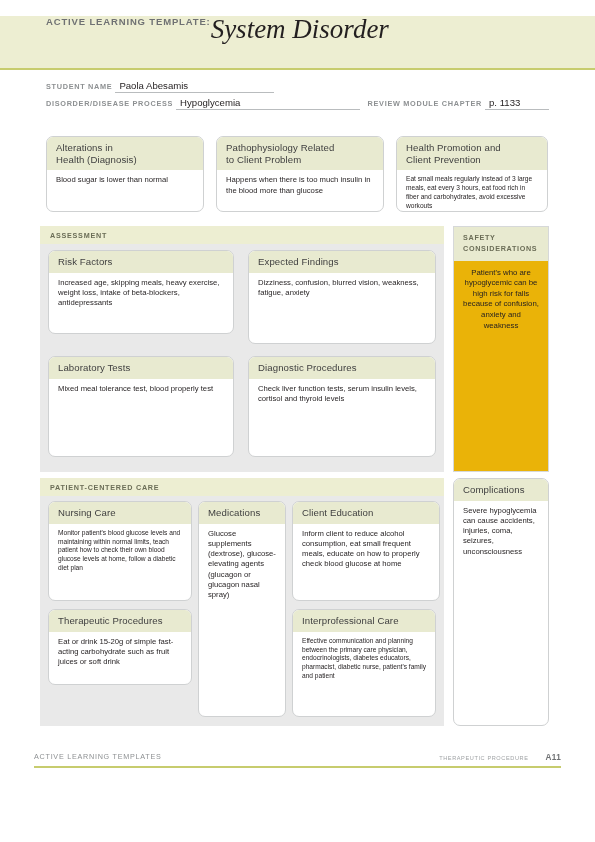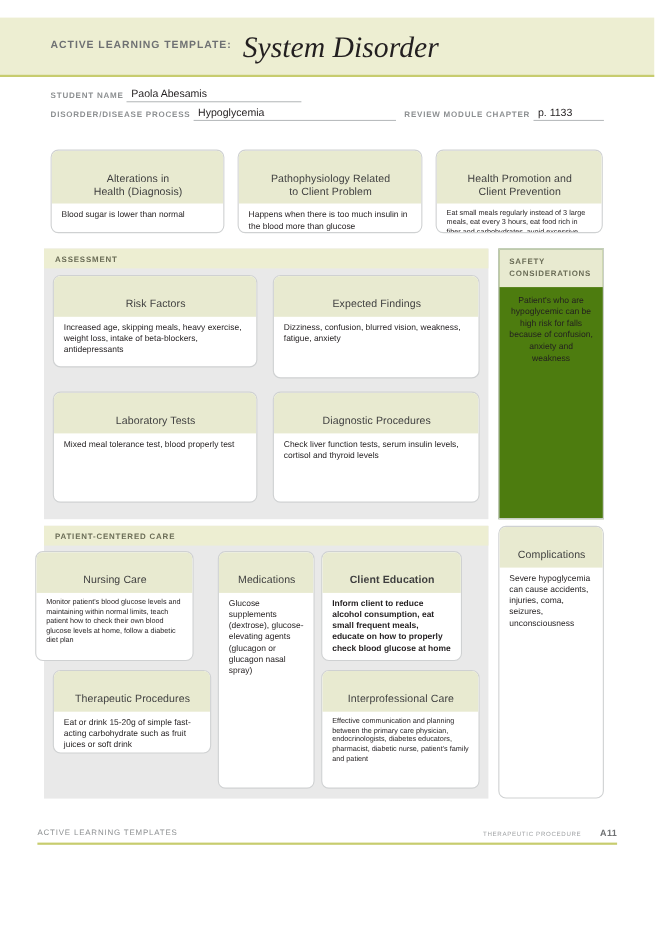--- a/index.html
+++ b/index.html
@@ -38,22 +38,21 @@
     left: 0; bottom: 0;
     width: 100%;
     height: 2px;
     background: #c7cc6e;
   }
   .header-inner {
     position: absolute;
     left: 46px; top: 0;
     height: 54px;
     display: flex;
-    align-items: center;
-    gap: 10px;
+    align-items: flex-start;
     padding-bottom: 9px;
   }
   .alt-label {
     font-size: 9.5px;
     letter-spacing: 0.85px;
     color: #6f7173;
     text-transform: uppercase;
     font-weight: 600;
     padding-bottom: 4px;
     white-space: nowrap;
@@ -108,23 +107,22 @@
   .card {
     position: absolute;
     background: #ffffff;
     border: 0.8px solid #cfd1d2;
     border-radius: 7px;
     box-sizing: border-box;
     overflow: hidden;
   }
   .card-head {
     background: #e8ead0;
-    padding: 20px 8px 5px 9px;
-    box-sizing: border-box;
-    text-align: center;
+    padding: 5px 8px 5px 9px;
+    box-sizing: border-box;
   }
   .card-head-title {
     font-size: 9.6px;
     color: #3f3f3f;
     line-height: 1.22;
     letter-spacing: 0.1px;
   }
   .card-body {
     padding: 5px 8px 6px 9px;
     font-size: 7.7px;
@@ -152,21 +150,21 @@
     letter-spacing: 0.75px;
     color: #6b6d57;
     text-transform: uppercase;
     padding: 5px 0 0 10px;
     display: block;
   }
 
   
   .safety-card {
     position: absolute;
-    background: #4d7c0f;
+    background: #eab308;
     border: 0.8px solid #d6d8d9;
     box-sizing: border-box;
   }
   .safety-head {
     background: #e8ead0;
     padding: 6px 8px 6px 9px;
   }
   .safety-head-label {
     font-size: 7.2px;
     font-weight: 700;
@@ -310,42 +308,42 @@
     </div>
     <div class="safety-body">Patient's who are hypoglycemic can be high risk for falls because of confusion, anxiety and weakness</div>
   </div>
 
   <div class="panel" style="left:40px; top:478px; width:404px; height:248px;">
     <div class="panel-head" style="height:18px;">
       <span class="panel-head-label">PATIENT-CENTERED CARE</span>
     </div>
   </div>
 
-  <div class="card" style="left:32px; top:501px; width:144px; height:100px;">
+  <div class="card" style="left:48px; top:501px; width:144px; height:100px;">
     <div class="card-head">
       <div class="card-head-title">Nursing Care</div>
     </div>
     <div class="card-body sm">Monitor patient's blood glucose levels and maintaining within normal limits, teach patient how to check their own blood glucose levels at home, follow a diabetic diet plan</div>
   </div>
 
   <div class="card" style="left:48px; top:609px; width:144px; height:76px;">
     <div class="card-head">
       <div class="card-head-title">Therapeutic Procedures</div>
     </div>
     <div class="card-body">Eat or drink 15-20g of simple fast-acting carbohydrate such as fruit juices or soft drink</div>
   </div>
 
   <div class="card" style="left:198px; top:501px; width:88px; height:216px;">
     <div class="card-head">
       <div class="card-head-title">Medications</div>
     </div>
     <div class="card-body">Glucose supplements (dextrose), glucose-elevating agents (glucagon or glucagon nasal spray)</div>
   </div>
 
-  <div class="card" style="left:292px; top:501px; width:128px; height:100px;font-weight:bold;">
+  <div class="card" style="left:292px; top:501px; width:148px; height:100px;">
     <div class="card-head">
       <div class="card-head-title">Client Education</div>
     </div>
     <div class="card-body">Inform client to reduce alcohol consumption, eat small frequent meals, educate on how to properly check blood glucose at home</div>
   </div>
 
   <div class="card" style="left:292px; top:609px; width:144px; height:108px;">
     <div class="card-head">
       <div class="card-head-title">Interprofessional Care</div>
     </div>

